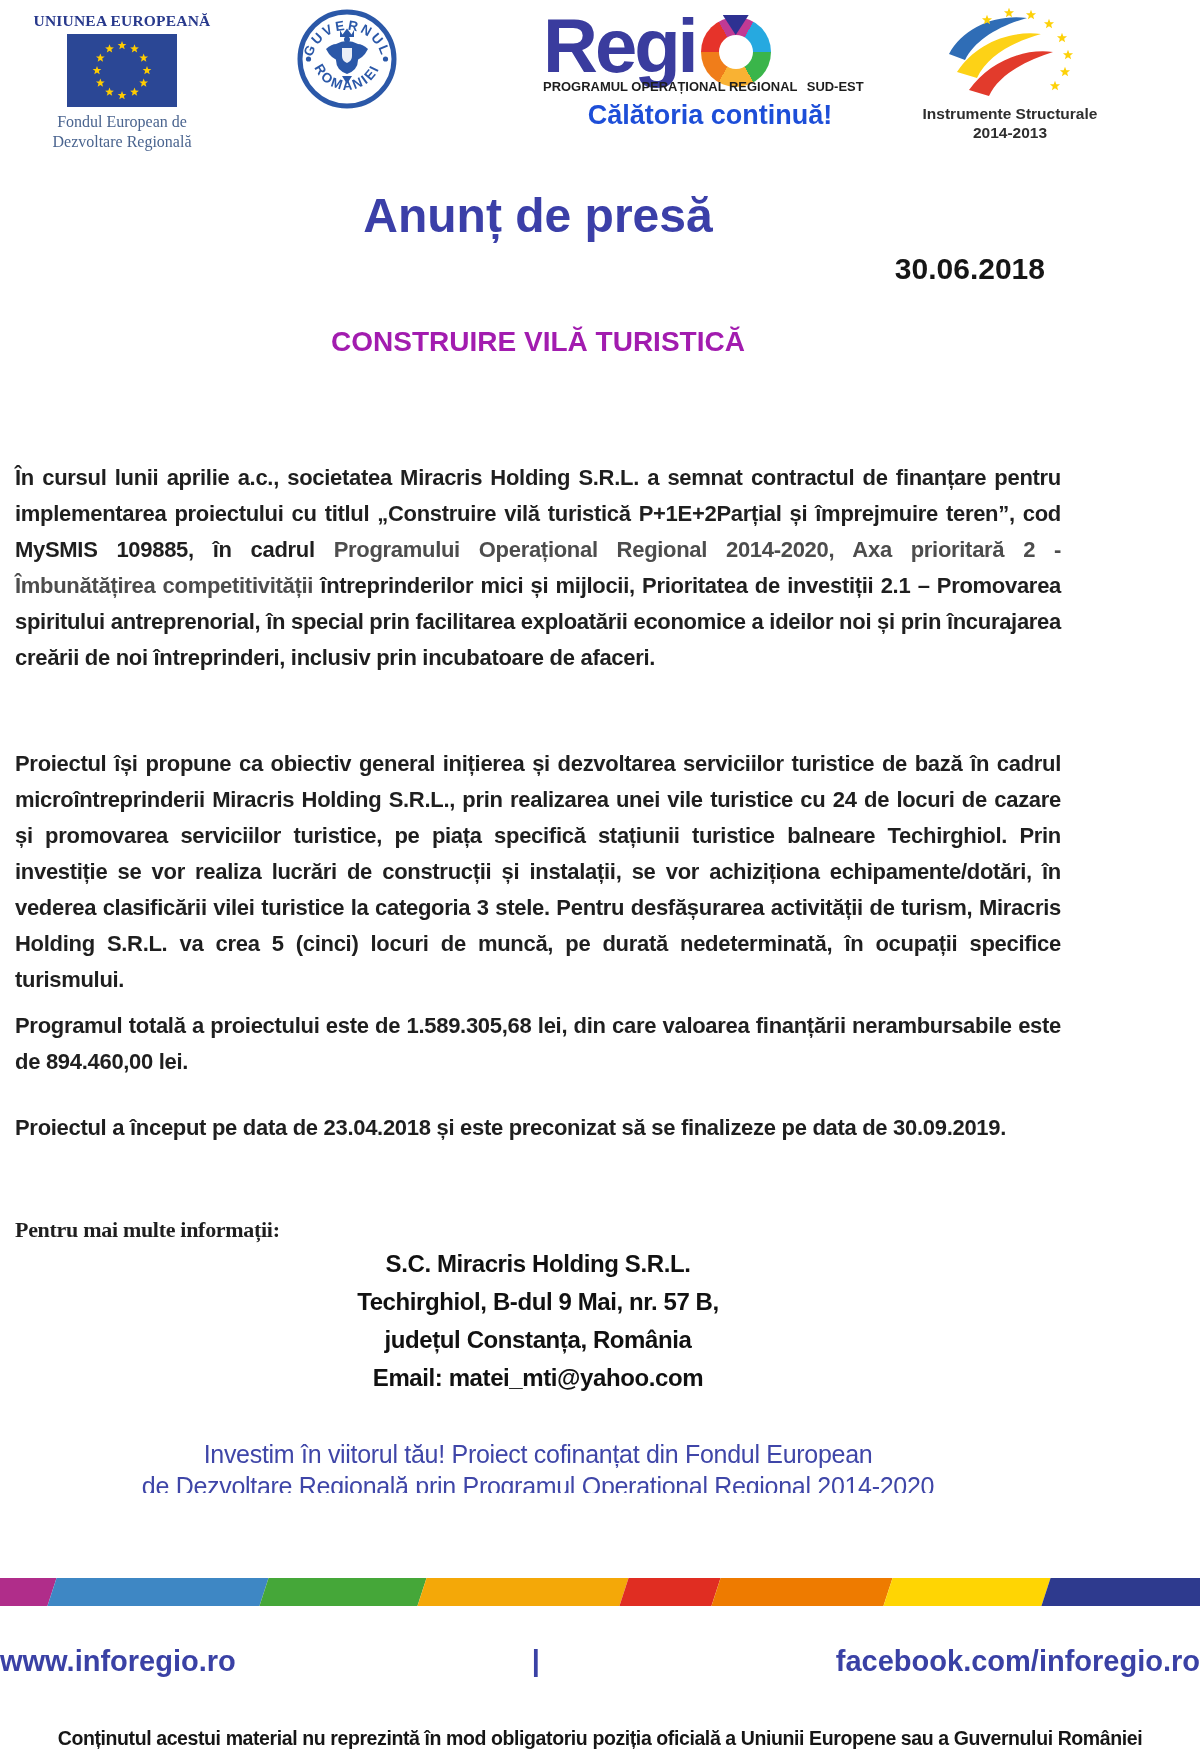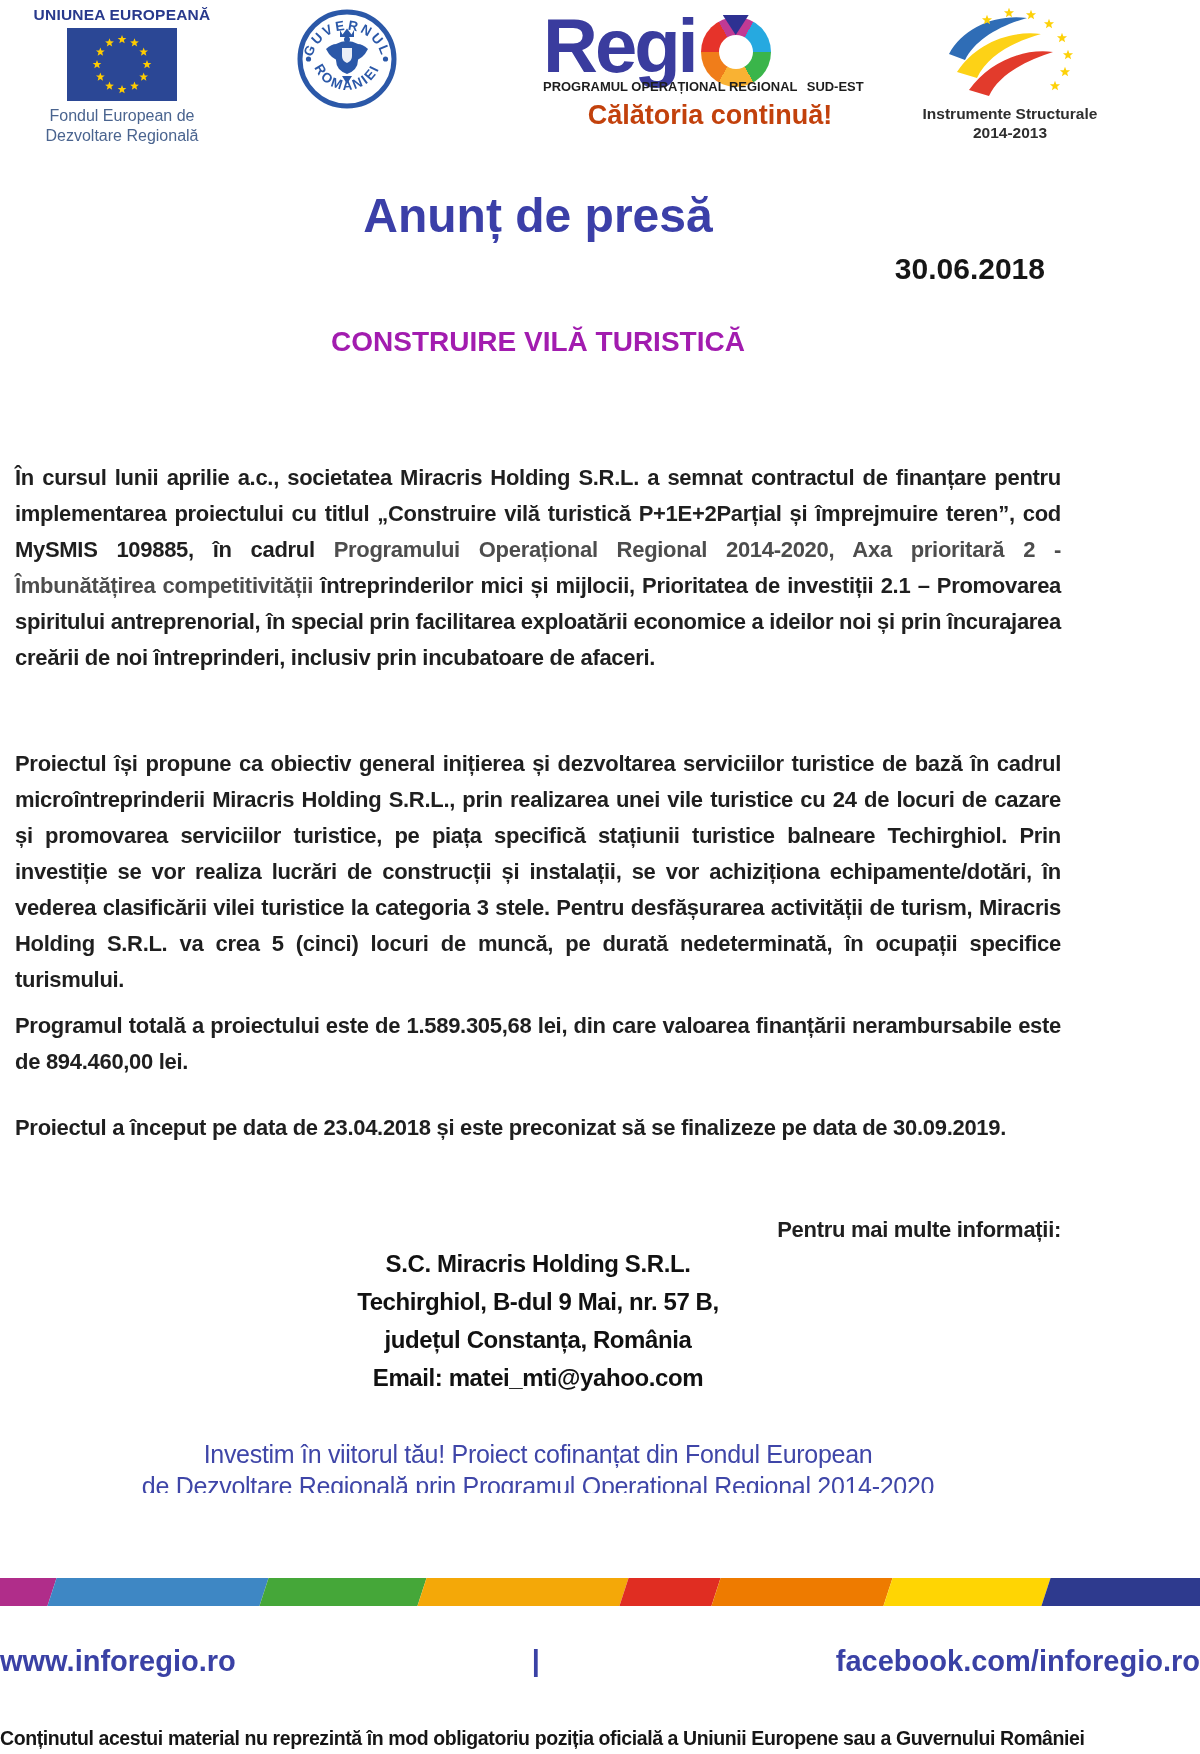--- a/index.html
+++ b/index.html
@@ -3,21 +3,21 @@
 <meta charset="utf-8">
 <style>
   html,body{margin:0;padding:0;background:#e8e8e8;}
   .page{
     position:relative; width:1200px; height:1754px; margin:0 auto;
     background:#ffffff; overflow:hidden;
     font-family:"Liberation Sans", sans-serif; color:#1f1f1f;
   }
 
   
-  .eu-logo{position:absolute; left:24px; top:6px; width:196px; text-align:center;}
+  .eu-logo{position:absolute; left:24px; top:12px; width:196px; text-align:center;font-family:Liberation Serif, serif;}
   .eu-top{font-size:15.5px; font-weight:700; color:#28398c; letter-spacing:.2px;}
   .eu-flag{display:block; margin:4px auto 5px auto;}
   .eu-bottom{font-size:16px; font-weight:400; color:#4a648f; line-height:20px;}
 
   .gov-logo{position:absolute; left:296px; top:8px;}
 
   .regio-logo{position:absolute; left:543px; top:10px; width:334px;}
   .regio-row{display:flex; align-items:flex-start;}
   .regio-wordmark{font-size:76px; font-weight:700; color:#3a3c9e; line-height:72px; letter-spacing:-3px;}
   .regio-wheel{
@@ -25,58 +25,58 @@
     background:conic-gradient(from 30deg,
       #26a9e0 0deg 60deg, #3ab54a 60deg 120deg, #f9b233 120deg 180deg,
       #f07d1a 180deg 240deg, #e6332a 240deg 300deg, #c13a94 300deg 360deg);
   }
   .regio-wheel::after{content:""; position:absolute; left:50%; top:50%; width:34px; height:34px;
     margin:-17px 0 0 -17px; border-radius:50%; background:#fff;}
   .regio-notch{position:absolute; left:50%; top:-2px; width:26px; height:20px; margin-left:-13px;
     background:#2e3192; clip-path:polygon(0 0,100% 0,50% 100%); z-index:2;}
   .regio-sub{display:flex; justify-content:space-between; font-size:13.5px; font-weight:700;
     color:#1d1d1d; margin-top:-8px; transform:scaleX(.96); transform-origin:left;}
-  .regio-tagline{text-align:center; font-size:27px; color:#c2410c; font-weight:600; margin-top:6px;}
+  .regio-tagline{text-align:center; font-size:27px; color:#1d4ed8; font-weight:600; margin-top:6px;}
 
   .instr-logo{position:absolute; left:905px; top:8px; width:210px; text-align:center;}
   .instr-text{font-size:15.5px; font-weight:700; color:#2e2e2e; line-height:19px; margin-top:2px;}
 
   
   .doc-title{position:absolute; top:188px; left:15px; width:1046px; text-align:center;
     font-size:48px; font-weight:700; color:#3b3fa8;}
   .doc-date{position:absolute; top:252px; left:15px; width:1030px; text-align:right;
     font-size:30px; font-weight:700; color:#161616;}
   .doc-subtitle{position:absolute; top:326px; left:15px; width:1046px; text-align:center;
     font-size:28px; font-weight:700; color:#a21caf;}
 
   .body-par{position:absolute; left:15px; width:1046px; text-align:justify;
     font-size:22px; font-weight:700; line-height:36px; letter-spacing:-.3px; color:#1f1f1f;}
   .p1{top:438px;} .p2{top:724px;} .p3{top:986px;} .p4{top:1088px;}
-  .more-info{top:1190px; text-align:right;}
+  .more-info{top:1190px; text-align:left;font-family:Liberation Serif, serif;}
   .gray-phrase{color:#4d4d4d;}
 
   .contact{position:absolute; top:1245px; left:15px; width:1046px; text-align:center;
     font-size:24px; font-weight:700; line-height:38px; letter-spacing:-.4px; color:#111;}
 
   .slogan{position:absolute; top:1438px; left:15px; width:1046px; text-align:center;
     font-size:25px; font-weight:500; line-height:32px; letter-spacing:-.3px; color:#3f46a8;}
   .slogan-clip{height:23px; overflow:hidden;}
 
   
   .bar{position:absolute; top:1578px; left:0; width:1200px; height:28px; overflow:hidden;}
   .bar-inner{display:flex; height:28px; width:1280px; margin-left:-20px;}
   .bar-seg{height:28px; transform:skewX(-18deg);}
   .bar-seg:nth-child(1){width:72px;}  .bar-seg:nth-child(2){width:212px;}
   .bar-seg:nth-child(3){width:158px;} .bar-seg:nth-child(4){width:202px;}
   .bar-seg:nth-child(5){width:92px;}  .bar-seg:nth-child(6){width:172px;}
   .bar-seg:nth-child(7){width:158px;} .bar-seg:nth-child(8){width:214px;}
 
   .links{position:absolute; top:1645px; left:0; width:1200px; display:flex; justify-content:space-between;
     gap:30px; font-size:29px; font-weight:700; color:#3a41a5;}
-  .disclaimer{position:absolute; top:1727px; left:0; width:1200px; 
+  .disclaimer{position:absolute; top:1727px; left:0; width:1200px; text-align:center;
     font-size:19.5px; font-weight:600; letter-spacing:-.4px; color:#161616;}
 </style>
 </head>
 <body>
 
 <div class="page">
 
   <div class="eu-logo">
     <div class="eu-top">UNIUNEA EUROPEANĂ</div>
     <svg class="eu-flag" width="110" height="73" viewBox="0 0 110 73">

